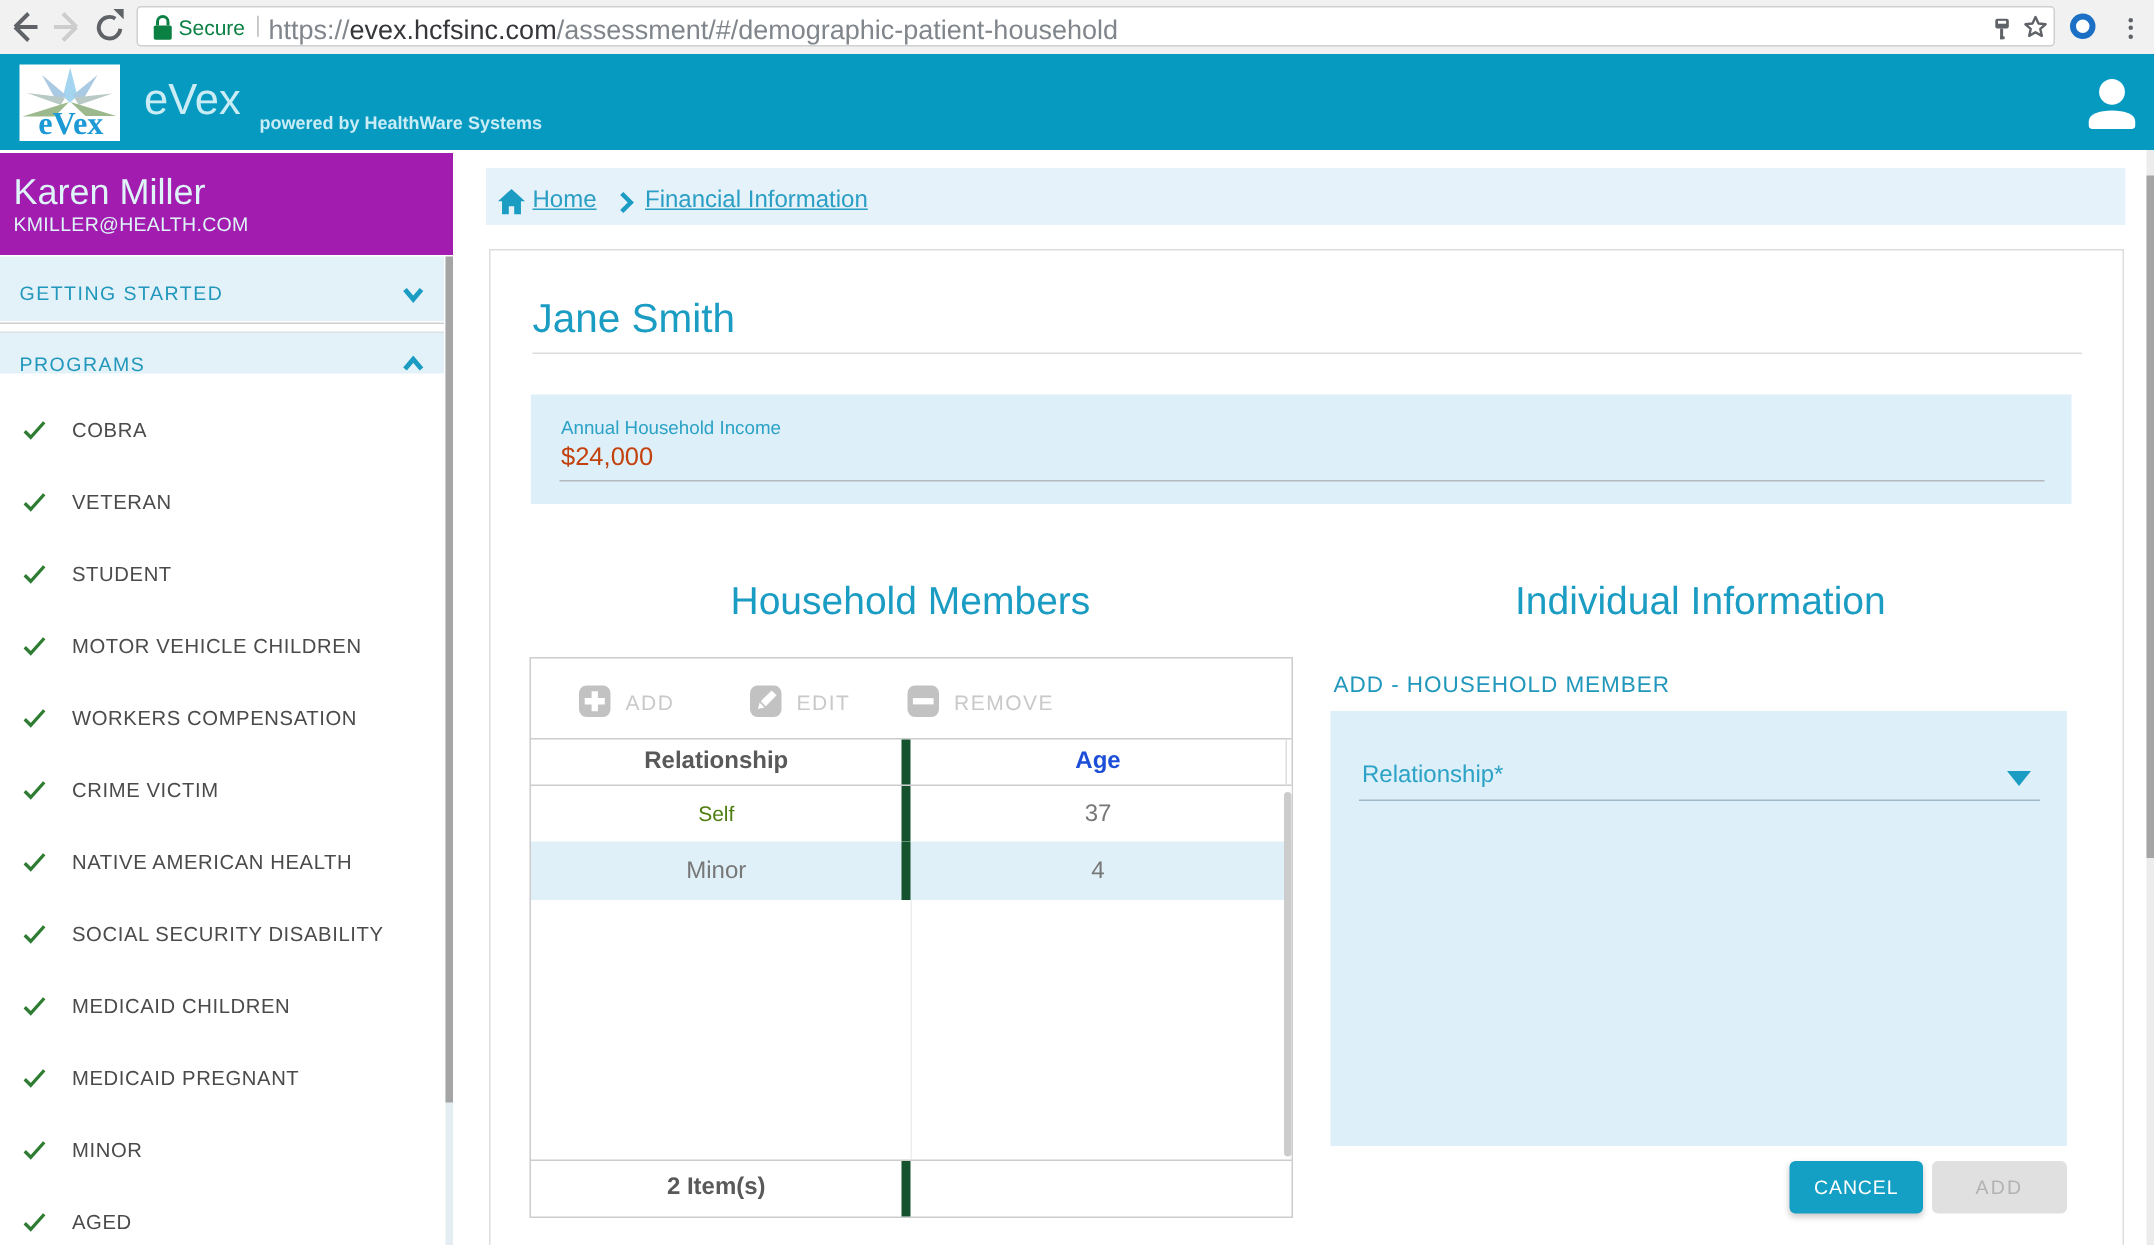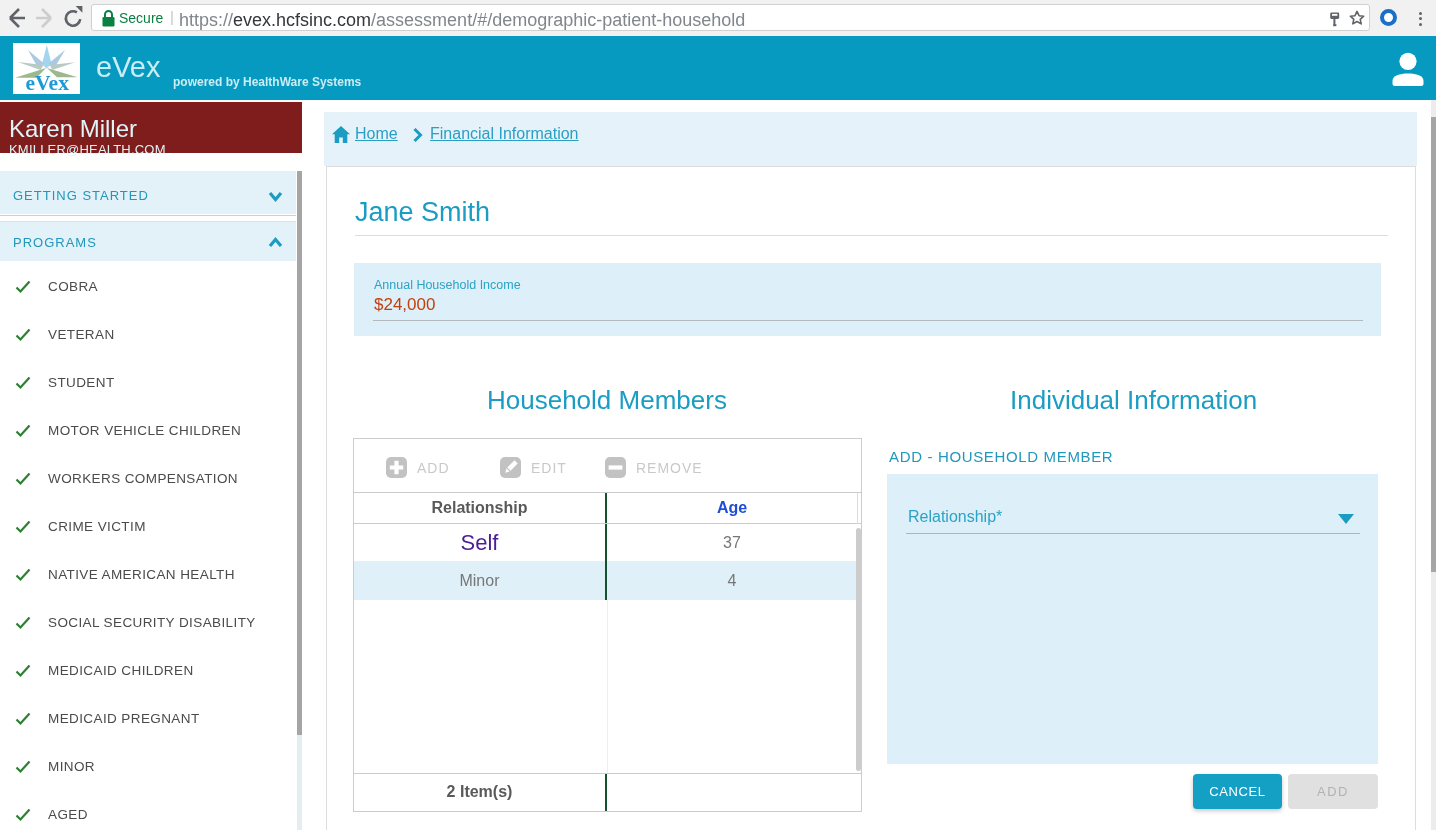--- a/index.html
+++ b/index.html
@@ -16,52 +16,52 @@
 #url { position:absolute; left:87px; top:5px; font-size:18px; color:#35363a; white-space:nowrap; }
 #url span { color:#80868b; }
 
 
 #appheader { position:absolute; left:0; top:36px; width:1436px; height:64px; background:#079ac0; }
 #logobox { position:absolute; left:13px; top:7px; width:67px; height:51px; background:#fff; }
 #evex-big { position:absolute; left:96px; top:15px; font-size:29px; color:#c9ecf5; }
 #powered { position:absolute; left:173px; top:39px; font-size:12px; font-weight:bold; color:#c9ecf5; }
 
 
-#userblock { position:absolute; left:0; top:102px; width:302px; height:51px; background:#7f1d1d; color:#dff4f9; }
+#userblock { position:absolute; left:0; top:102px; width:302px; height:68px; background:#a21caf; color:#dff4f9; }
 #username { position:absolute; left:9px; top:13px; font-size:24px; }
 #useremail { position:absolute; left:9px; top:40px; font-size:13px; letter-spacing:0.2px; }
 .band { position:absolute; left:0; width:296px; height:43px; background:#e3f1f8; color:#2097bb; }
 .band .lbl { position:absolute; left:13px; top:14px; font-size:13px; letter-spacing:1px; }
 .menuitem { position:absolute; left:0; width:264px; height:48px; }
 .menuitem .txt { position:absolute; left:48px; top:16px; font-size:13.5px; color:#4b4b4b; letter-spacing:0.4px; }
 .menuitem svg { position:absolute; left:15px; top:17px; }
 
 
 .sbtrack { position:absolute; background:#f1f1f1; }
 .sbthumb { position:absolute; background:#989898; }
 
 
-#crumbbar { position:absolute; left:324px; top:112px; width:1093px; height:54px; background:#e5f2f9;padding-left:29px; }
+#crumbbar { position:absolute; left:324px; top:112px; width:1093px; height:38px; background:#e5f2f9;padding-left:29px; }
 .crumblink { color:#2b9ec5; font-size:16px; text-decoration:underline; }
 #card { position:absolute; left:326px; top:166px; width:1090px; height:700px; background:#fff; border:1px solid #ddd; }
 #janesmith { position:absolute; left:28px; top:30px; font-size:27px; color:#1b9cc3; }
 #hr1 { position:absolute; left:28px; top:68px; width:1033px; height:0; border-top:1px solid #ddd; }
 #incomepanel { position:absolute; left:27px; top:96px; width:1027px; height:73px; background:#ddeff8; }
 #incomelabel { position:absolute; left:20px; top:15px; font-size:12.5px; color:#2ba2c6; }
 #incomeval { position:absolute; left:20px; top:32px; font-size:17px; color:#c2410c; }
 #incomeline { position:absolute; left:19px; top:57px; width:990px; border-top:1px solid #b3b9bc; }
 .colhead { position:absolute; top:385px; font-size:26px; color:#1b9cc3; }
 
 
 #tbl { position:absolute; left:353px; top:438px; width:509px; height:374px; border:1px solid #ccc; }
 .toolbtn-sq { position:absolute; top:18px; width:21px; height:21px; background:#c2c2c2; border-radius:5px; }
 .toolbtn-txt { position:absolute; top:21px; font-size:14px; color:#c9c9c9; letter-spacing:1px; }
 #thead { position:absolute; left:0; top:53px; width:507px; height:32px; border-top:1px solid #ccc; border-bottom:1px solid #ccc; }
 .trow { position:absolute; left:0; width:507px; height:37px; }
-.tcell1 { position:absolute; left:0; top:0; width:253px; height:100%; border-right:2px solid #14532d; text-align:center; }
+.tcell1 { position:absolute; left:0; top:0; width:253px; height:100%; border-right:6px solid #14532d; text-align:center; }
 .tcell2 { position:absolute; left:253px; top:0; width:250px; height:100%; text-align:center; }
 #tfoot { position:absolute; left:0; top:334px; width:507px; height:38px; border-top:1px solid #ccc; }
 
 
 #addhm { position:absolute; left:889px; top:448px; font-size:15px; color:#2097bb; letter-spacing:0.65px; }
 #rpanel { position:absolute; left:887px; top:474px; width:491px; height:290px; background:#ddeff8; }
 #rel { position:absolute; left:21px; top:34px; font-size:16px; color:#2ba2c6; }
 #relline { position:absolute; left:19px; top:59px; width:454px; border-top:1px solid #9fb9c6; }
 #reltri { position:absolute; left:451px; top:40px; width:0; height:0; border-left:8px solid transparent; border-right:8px solid transparent; border-top:10px solid #1b9cc3; }
 .btn { position:absolute; top:774px; height:35px; font-size:13px; letter-spacing:0.6px;
@@ -133,21 +133,21 @@
   <div id="useremail">KMILLER@HEALTH.COM</div>
 </div>
 <div class="band" style="top:171px;height:43px">
   <div class="lbl" style="top:17px">GETTING STARTED</div>
   <svg style="position:absolute;left:268px;top:20px" width="15" height="11" viewBox="0 0 15 11">
     <path d="M2 2 L7.5 8.5 L13 2" stroke="#1b9cc3" stroke-width="3.2" fill="none"></path>
   </svg>
 </div>
 <div style="position:absolute;left:0;top:215px;width:296px;height:1px;background:#cfcfcf"></div>
 <div style="position:absolute;left:0;top:221px;width:296px;height:1px;background:#dbe2e7"></div>
-<div class="band" style="top:222px;height:39px">
+<div class="band" style="top:222px;height:27px">
   <div class="lbl" style="top:13px">PROGRAMS</div>
   <svg style="position:absolute;left:268px;top:15px" width="15" height="11" viewBox="0 0 15 11">
     <path d="M2 9 L7.5 2.5 L13 9" stroke="#1b9cc3" stroke-width="3.2" fill="none"></path>
   </svg>
 </div>
 <div id="menu">
 <div class="menuitem" style="top:263px">
     <svg width="16" height="14" viewBox="0 0 16 14">
         <path d="M1.5 7.5 L5.5 11.5 L14.5 1.5" stroke="#2e7d32" stroke-width="2.2" fill="none"></path>
       </svg>
@@ -269,21 +269,21 @@
         <rect x="3.6" y="8.4" width="13.8" height="4.2" fill="#fff"></rect>
       </svg>
   </div>
   <div class="toolbtn-txt" style="left:282px">REMOVE</div>
 
   <div id="thead">
     <div class="tcell1" style="line-height:30px;font-weight:bold;color:#595959;font-size:16px">Relationship</div>
     <div class="tcell2" style="line-height:30px;font-weight:bold;color:#1d4ed8;font-size:16px">Age</div>
   </div>
   <div class="trow" style="top:85px;background:#fff">
-    <div class="tcell1" style="line-height:37px;color:#4c1d95;font-size:22px">Self</div>
+    <div class="tcell1" style="line-height:37px;color:#4d7c0f;font-size:14px">Self</div>
     <div class="tcell2" style="line-height:37px;color:#777;font-size:16px">37</div>
   </div>
   <div class="trow" style="top:122px;background:#dff0f8;height:39px">
     <div class="tcell1" style="line-height:39px;color:#777;font-size:16px">Minor</div>
     <div class="tcell2" style="line-height:39px;color:#777;font-size:16px">4</div>
   </div>
   <div style="position:absolute;left:253px;top:161px;width:1px;height:173px;background:#eee"></div>
   <div id="tfoot">
     <div class="tcell1" style="line-height:36px;font-weight:bold;color:#595959;font-size:16px">2 Item(s)</div>
   </div>

